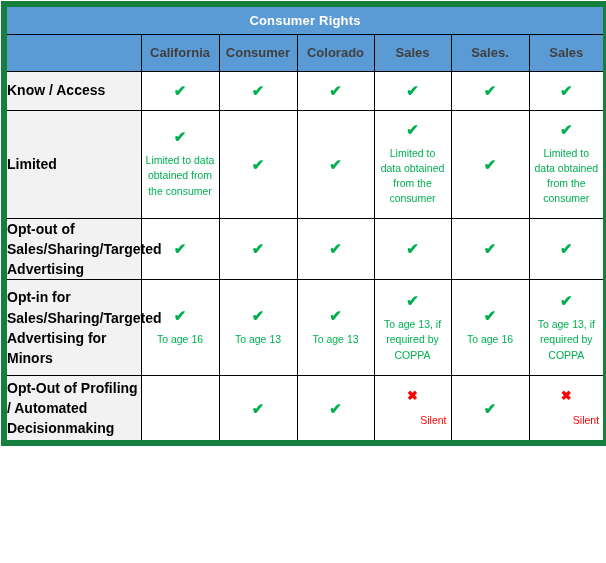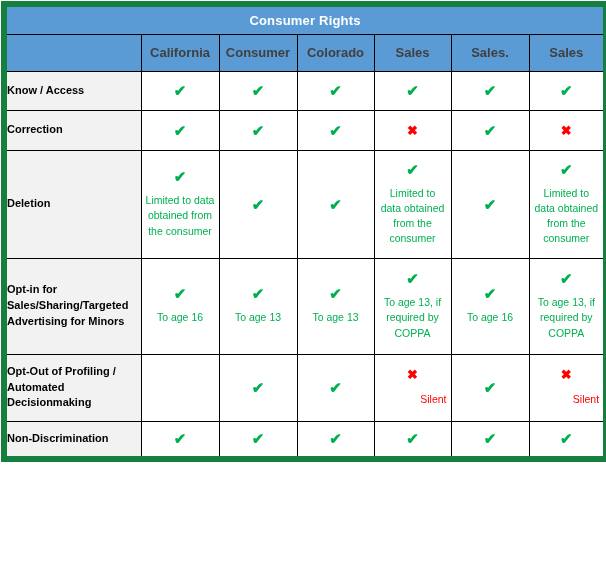--- a/index.html
+++ b/index.html
@@ -54,21 +54,21 @@
     font-weight: bold;
     font-size: 13px;
     text-align: center;
     height: 37px;
   }
   
   .row-label {
     background: #F2F2F2;
     color: #000000;
     font-weight: bold;
-    font-size: 11px;
+    font-size: 14px;
     text-align: left;
     padding: 0 8px;
     line-height: 1.45;
   }
   
   .cell {
     background: #ffffff;
     text-align: center;
     vertical-align: top;
     padding-top: 9px;
@@ -156,63 +156,63 @@
           <td class="cell center-only">
             <span class="mark yes">✔</span>
           </td>
           <td class="cell center-only">
             <span class="mark yes">✔</span>
           </td>
           <td class="cell center-only">
             <span class="mark yes">✔</span>
           </td>
         </tr>
-        <tr class="r1">
-          <td class="row-label">Correction</td>
-          <td class="cell center-only">
-            <span class="mark yes">✔</span>
-          </td>
-          <td class="cell center-only">
-            <span class="mark yes">✔</span>
-          </td>
-          <td class="cell center-only">
-            <span class="mark yes">✔</span>
-          </td>
-          <td class="cell center-only">
-            <span class="mark no">✖</span>
-          </td>
-          <td class="cell center-only">
-            <span class="mark yes">✔</span>
-          </td>
-          <td class="cell center-only">
-            <span class="mark no">✖</span>
-          </td>
-        </tr>
         <tr class="r2">
-          <td class="row-label">Deletion</td>
+          <td class="row-label">Limited</td>
           <td class="cell">
             <span class="mark yes">✔</span>
             <span class="note green">Limited to data obtained from the consumer</span>
           </td>
           <td class="cell center-only">
             <span class="mark yes">✔</span>
           </td>
           <td class="cell center-only">
             <span class="mark yes">✔</span>
           </td>
           <td class="cell">
             <span class="mark yes">✔</span>
             <span class="note green">Limited to data obtained from the consumer</span>
           </td>
           <td class="cell center-only">
             <span class="mark yes">✔</span>
           </td>
           <td class="cell">
             <span class="mark yes">✔</span>
             <span class="note green">Limited to data obtained from the consumer</span>
+          </td>
+        </tr>
+        <tr class="r4">
+          <td class="row-label">Opt-out of Sales/Sharing/Targeted Advertising</td>
+          <td class="cell center-only">
+            <span class="mark yes">✔</span>
+          </td>
+          <td class="cell center-only">
+            <span class="mark yes">✔</span>
+          </td>
+          <td class="cell center-only">
+            <span class="mark yes">✔</span>
+          </td>
+          <td class="cell center-only">
+            <span class="mark yes">✔</span>
+          </td>
+          <td class="cell center-only">
+            <span class="mark yes">✔</span>
+          </td>
+          <td class="cell center-only">
+            <span class="mark yes">✔</span>
           </td>
         </tr>
         <tr class="r5">
           <td class="row-label">Opt-in for Sales/Sharing/Targeted Advertising for Minors</td>
           <td class="cell">
             <span class="mark yes">✔</span>
             <span class="note green">To age 16</span>
           </td>
           <td class="cell">
             <span class="mark yes">✔</span>
@@ -249,38 +249,17 @@
           <td class="cell">
             <span class="mark no">✖</span>
             <span class="note red">Silent</span>
           </td>
           <td class="cell center-only">
             <span class="mark yes">✔</span>
           </td>
           <td class="cell">
             <span class="mark no">✖</span>
             <span class="note red">Silent</span>
-          </td>
-        </tr>
-        <tr class="r7">
-          <td class="row-label">Non-Discrimination</td>
-          <td class="cell center-only">
-            <span class="mark yes">✔</span>
-          </td>
-          <td class="cell center-only">
-            <span class="mark yes">✔</span>
-          </td>
-          <td class="cell center-only">
-            <span class="mark yes">✔</span>
-          </td>
-          <td class="cell center-only">
-            <span class="mark yes">✔</span>
-          </td>
-          <td class="cell center-only">
-            <span class="mark yes">✔</span>
-          </td>
-          <td class="cell center-only">
-            <span class="mark yes">✔</span>
           </td>
         </tr>
       </tbody>
   </table>
 </div>
 
 </body></html>

